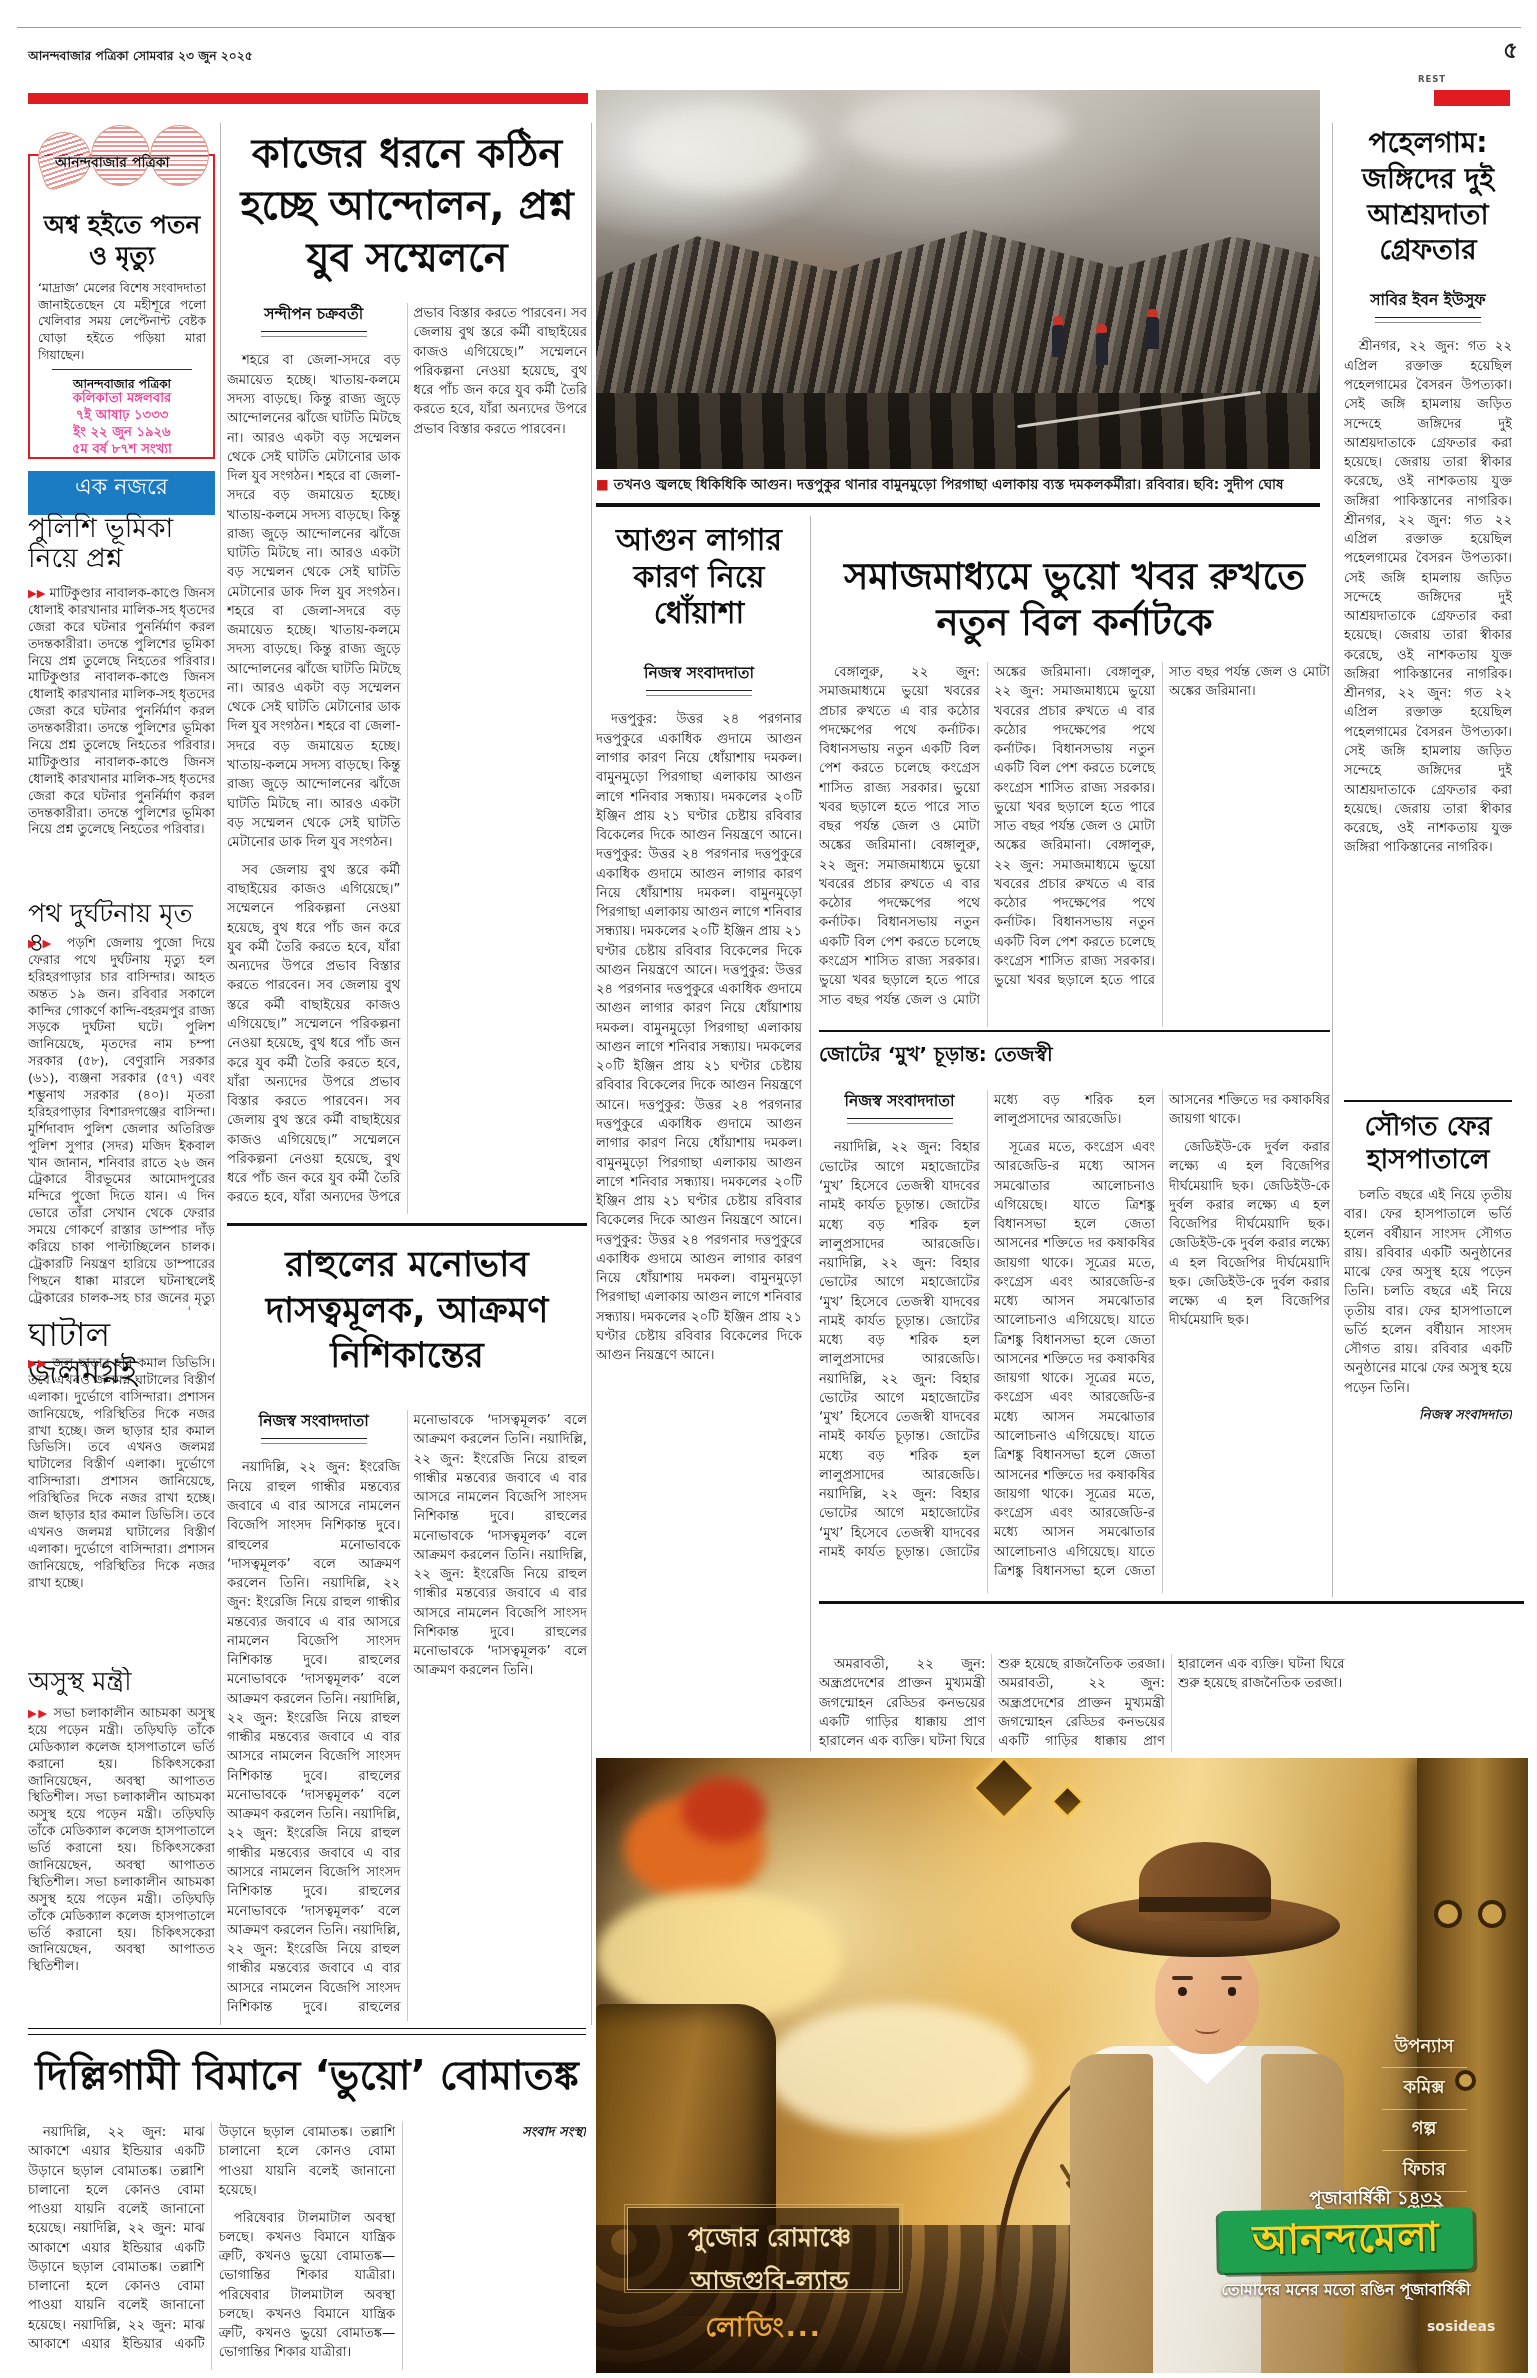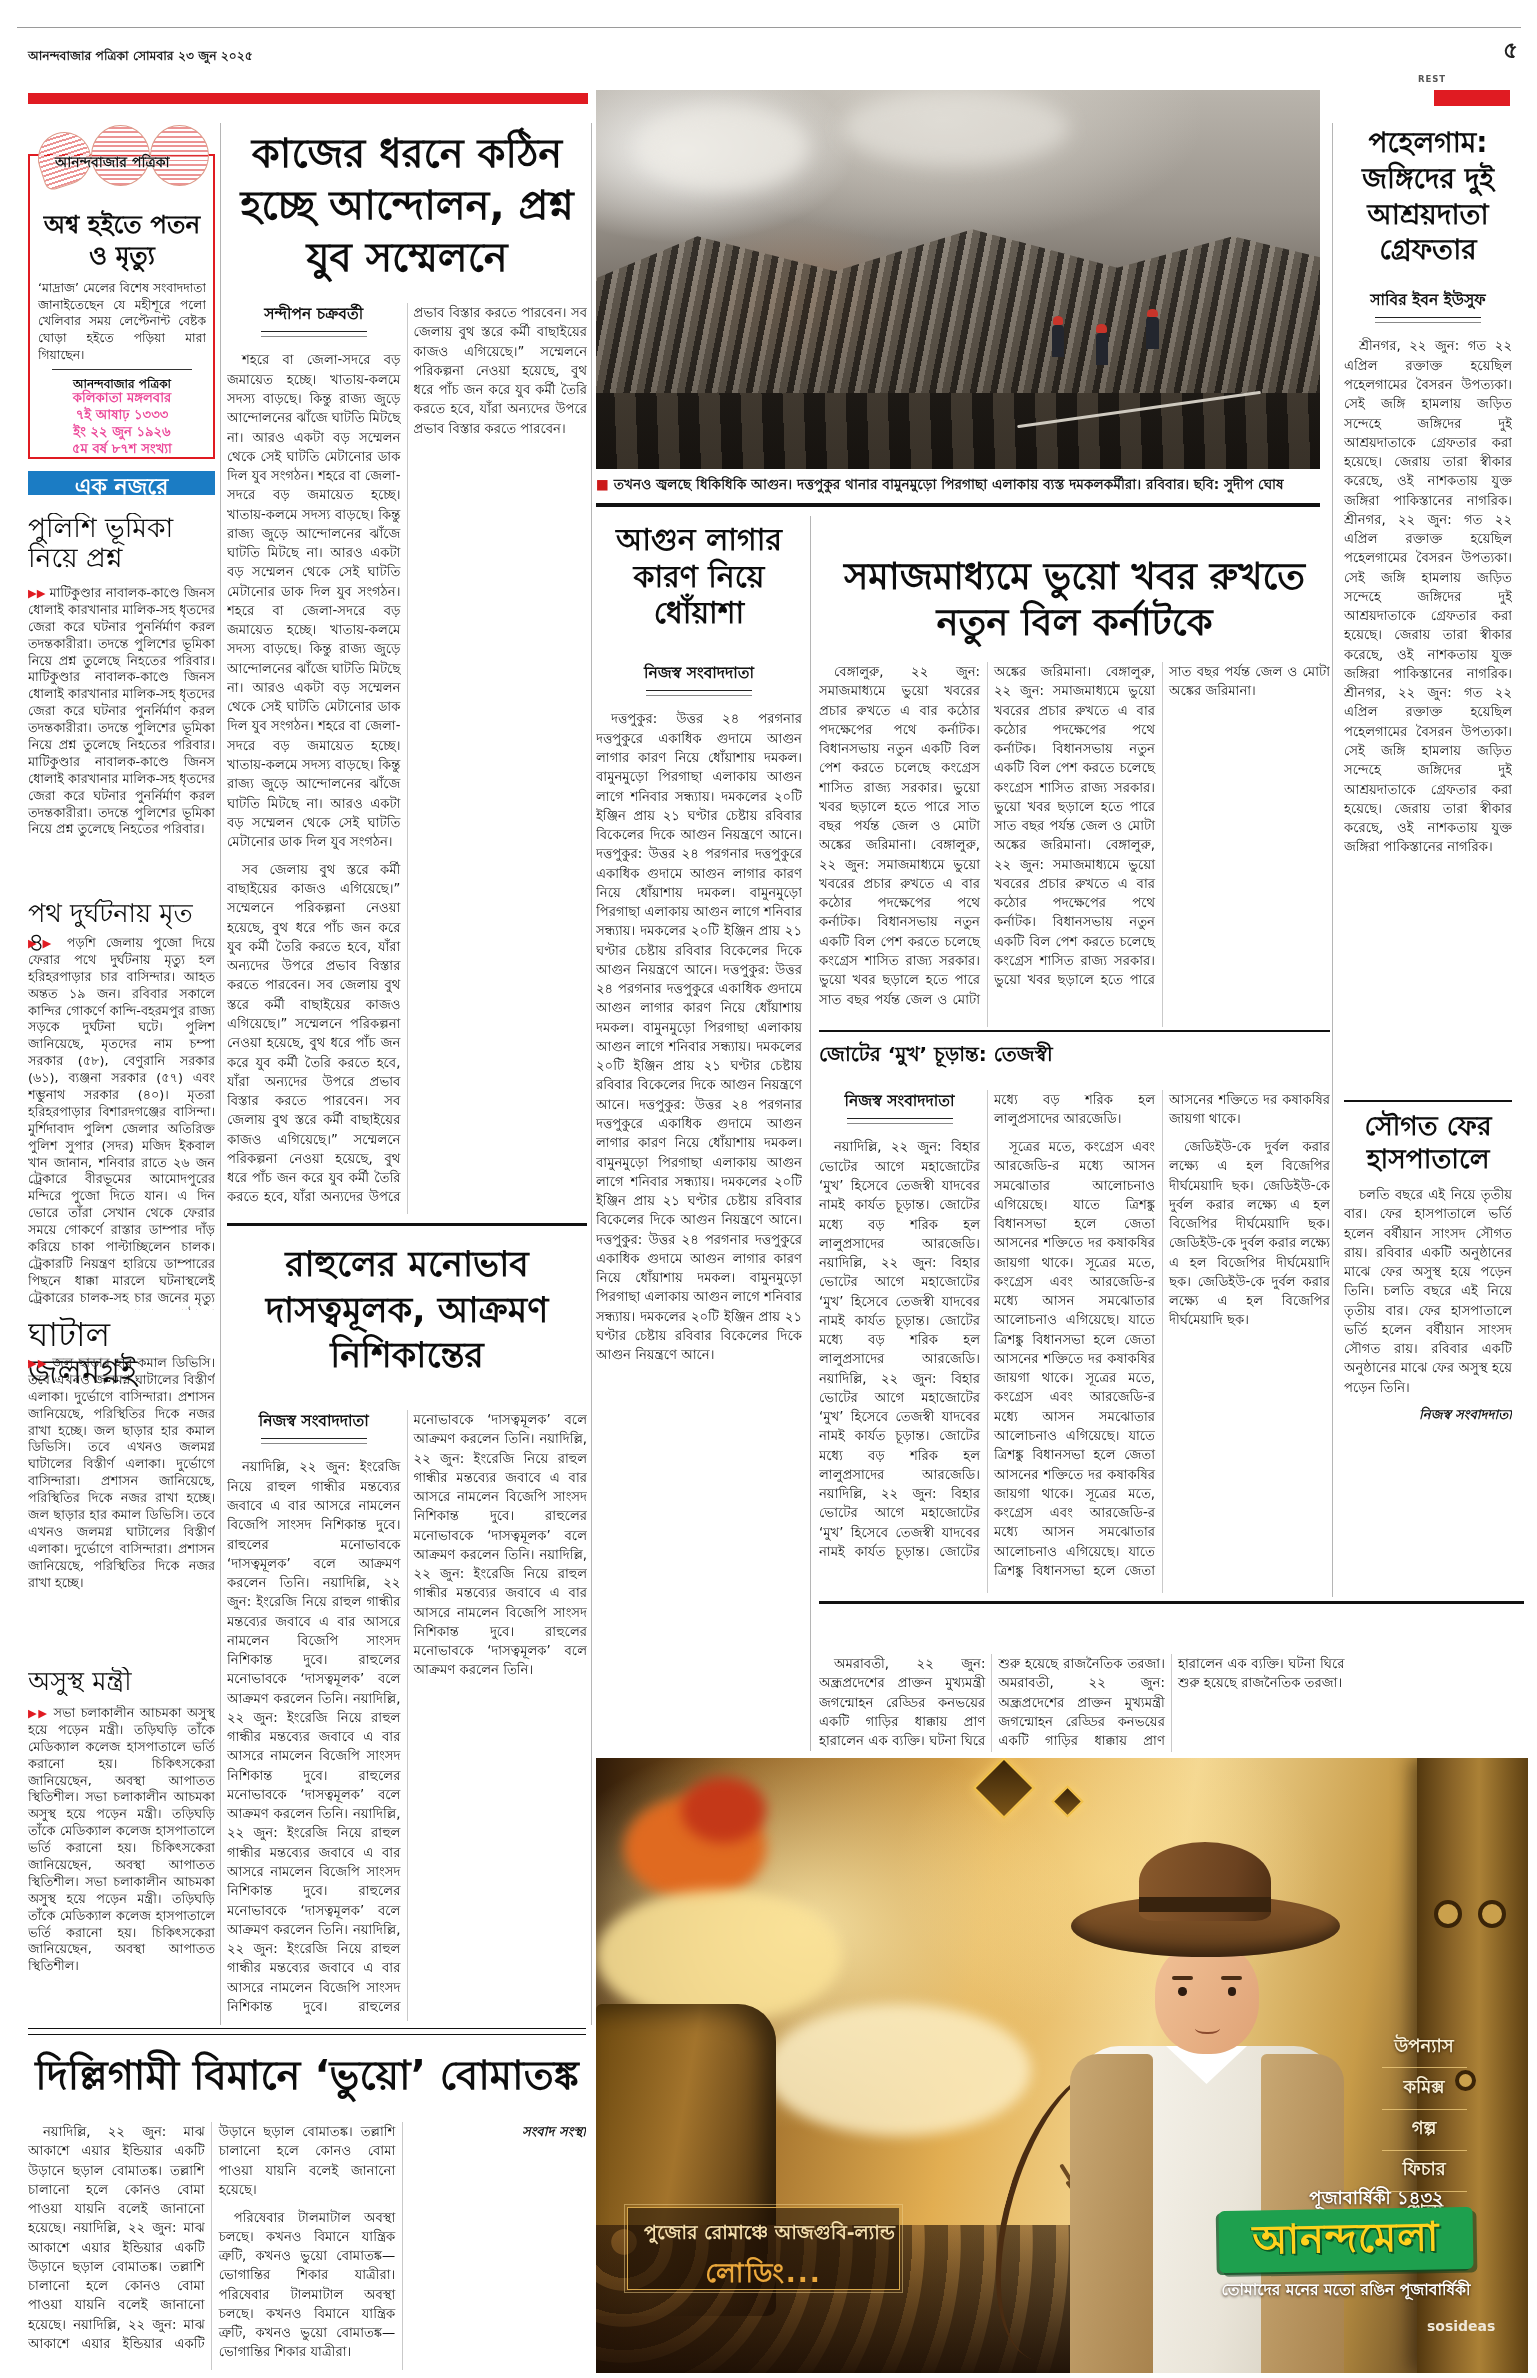--- a/index.html
+++ b/index.html
@@ -40,21 +40,21 @@
   .cent-circle { position:absolute; border-radius:50%; background:
       repeating-linear-gradient(0deg, rgba(220,60,60,.55) 0 1.9px, rgba(255,255,255,.9) 1.9px 4.7px); border:0.9px solid #d98; }
   .cent-brand { position:absolute; left:17px; top:32px; width:151px; font-size:14px; font-weight:bold; color:#111; text-shadow:0 0 1.9px #fff,0 0 1.9px #fff; }
   .cent-title { left:34px; top:210px; width:176px; font-size:24.6px; line-height:1.25; }
   .cent-body { left:38px; top:280px; width:168px; height:83px; font-size:12.3px; line-height:1.36; text-align:justify; }
   .cent-sep { left:52px; top:369px; width:140px; height:0.9px; background:#333; }
   .cent-foot-brand { left:32px; top:375px; width:180px; text-align:center; font-size:12px; font-weight:bold; color:#111; }
   .cent-foot { left:32px; top:390px; width:180px; text-align:center; font-size:13.2px; font-weight:bold; color:#ec4899; line-height:1.28; }
 
   
-  .glance-banner { left:28px; top:471px; width:187px; height:24px; color:#fff; font-size:22px; font-weight:bold; text-align:center; line-height:32px; }
+  .glance-banner { left:28px; top:471px; width:187px; height:44px; color:#fff; font-size:22px; font-weight:normal; text-align:center; line-height:32px; }
   .glance-title { font-weight:normal; color:#0d0d0d; line-height:1.12; }
   .glance-body { font-size:12.8px; line-height:1.32; text-align:justify; color:#161616; }
   .glance-body p::before { content:"▶▶ "; color:#e01b22; font-size:11.4px; }
 
   
   .photo { left:596px; top:90px; width:724px; height:379px; background:
       radial-gradient(ellipse 246px 132px at 12% 16%, rgba(252,252,250,.95), rgba(240,238,233,0) 70%),
       radial-gradient(ellipse 360px 170px at 48% 8%, rgba(214,210,202,.85), rgba(214,210,202,0) 72%),
       radial-gradient(ellipse 189px 114px at 28% 55%, rgba(205,120,55,.22), rgba(205,120,55,0) 70%),
       linear-gradient(180deg,#b9b4ac 0%,#9a948c 32%,#6e675f 58%,#4a443c 80%,#2f2a24 100%); }
@@ -96,21 +96,21 @@
   .ad-annual { position:absolute; left:662px; top:426px; width:237px; text-align:center; font-size:18px; font-weight:bold; color:#ffffff; text-shadow:0 0.9px 2.8px rgba(40,20,0,.9); z-index:5; }
   .ad-logo { position:absolute; left:623px; top:451px; width:254px; height:62px; z-index:5;
       border-radius:5.7px; transform:rotate(-1deg);
       box-shadow:3.8px 3.8px 0 rgba(12,60,28,.55), -2.8px 1.9px 0 rgba(18,90,40,.8); display:flex; align-items:center; justify-content:center; }
   .ad-logo span { font-size:40px; font-weight:bold; color:#ffd21e; text-shadow:1.9px 1.9px 0 #0c5a26, -0.9px 0.9px 0 #0c5a26; letter-spacing:0.9px; }
   .ad-tagline { position:absolute; left:625px; top:520px; width:250px; text-align:center; font-size:15.6px; font-weight:bold; color:#ffffff; text-shadow:0 0.9px 2.8px rgba(40,20,0,.9); z-index:5; }
   .ad-credit { position:absolute; left:831px; top:560px; width:90px; font-size:14px; font-weight:bold; color:#f0e8d8; z-index:5; }
   .promo-box { position:absolute; left:31px; top:449px; width:273px; height:83px; z-index:5;
       border:1.9px solid #d8a84c; outline:0.9px solid rgba(240,210,140,.5); outline-offset:2.8px;
       background:rgba(28,14,4,.55); text-align:center; padding-top:9.5px; }
-  .promo-line { font-size:19px; font-weight:bold; color:#f4dfae;margin-left:12px; }
+  .promo-line { font-size:25px; font-weight:bold; color:#f4dfae;margin-left:12px; }
   .promo-loading { font-size:26.5px; font-weight:bold; color:#eba83c; letter-spacing:1.9px; margin-top:3.8px; }
   
   .boy { position:absolute; left:464px; top:78px; width:293px; height:538px; z-index:4; }
   .hat-brim { position:absolute; left:11.4px; top:59px; width:269px; height:62px; border-radius:50%;
       background:linear-gradient(180deg,#8a5a2c,#5e3b1a); box-shadow:inset 0 -7.6px 13.2px rgba(0,0,0,.4); }
   .hat-crown { position:absolute; left:79px; top:5.7px; width:132px; height:79px; border-radius:50% 50% 12% 12%;
       background:linear-gradient(100deg,#8a5a2c,#6b4220 70%,#4e2f14); }
   .hat-band { position:absolute; left:79px; top:61px; width:132px; height:15px; background:#38230e; }
   .face { position:absolute; left:95px; top:106px; width:104px; height:112px; border-radius:46%;
       background:linear-gradient(120deg,#f1c196,#dfa276); }

